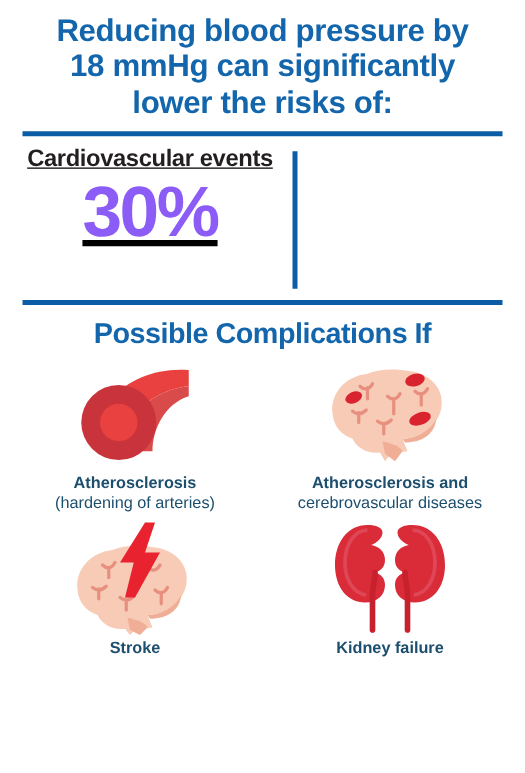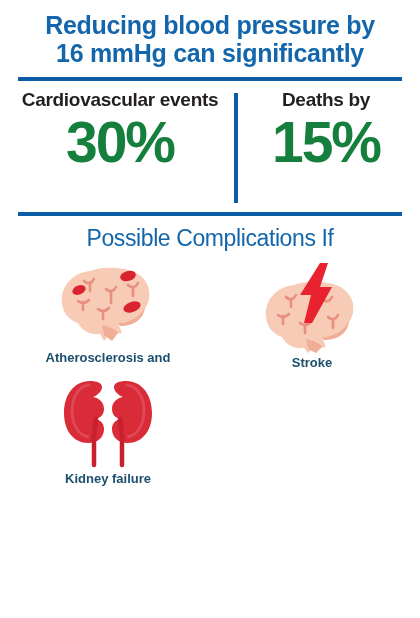--- a/index.html
+++ b/index.html
@@ -48,39 +48,40 @@
   .rule-bottom { margin-top: 6px; }
 
   
   .stats {
     position: relative;
     display: flex;
     align-items: flex-start;
     padding-top: 8px;
     height: 125px;
     box-sizing: border-box;
+    text-decoration: underline;
   }
   .stat {
     box-sizing: border-box;
     text-align: center;
   }
   .stat-left  { width: 236px; padding: 0 10px 0 14px; }
   .stat-right { width: 184px; padding: 0 14px 0 10px; }
 
   .stat-label {
     color: #231F20;
     font-weight: bold;
     font-size: 19px;
     line-height: 1.14;
     letter-spacing: -0.3px;
   }
   .stat-label span { display: block; white-space: nowrap; }
 
   .stat-value {
-    color: #15803d;
+    color: #8b5cf6;
     font-weight: bold;
     font-size: 57px;
     line-height: 1;
     letter-spacing: -2px;
     margin-top: 4px;
   }
 
   .stat-divider {
     position: absolute;
     left: 234px;
@@ -88,21 +89,21 @@
     width: 4px;
     height: 110px;
     background: #0B5DA5;
   }
 
   
   .subheadline {
     padding: 9px 10px 0 10px;
     text-align: center;
     color: #1366AB;
-    font-weight: normal;
+    font-weight: bold;
     font-size: 23px;
     line-height: 1.14;
     letter-spacing: -0.4px;
   }
   .subheadline-line {
     display: block;
     white-space: nowrap;
   }
 
   
@@ -145,52 +146,61 @@
   .row2 .comp-icon { height: 92px; }
   .row2 .comp-label { margin-top: 2px; }
 </style>
 </head>
 <body>
 
 <div class="infographic">
 
   <div class="headline">
     <span class="headline-line">Reducing blood pressure by</span>
-    <span class="headline-line">16 mmHg can significantly</span>
+    <span class="headline-line">18 mmHg can significantly</span>
+    <span class="headline-line">lower the risks of:</span>
   </div>
 
   <div class="rule rule-top"></div>
 
   <div class="stats">
 
     <div class="stat stat-left">
       <div class="stat-label">
         <span>Cardiovascular events</span>
       </div>
       <div class="stat-value">30%</div>
     </div>
 
     <div class="stat-divider"></div>
 
-    <div class="stat stat-right">
-      <div class="stat-label">
-        <span>Deaths by</span>
-      </div>
-      <div class="stat-value">15%</div>
-    </div>
   </div>
 
   <div class="rule rule-bottom"></div>
 
   <div class="subheadline">
     <span class="subheadline-line">Possible Complications If</span>
   </div>
 
   <div class="complications">
 
+    <div class="comp-cell">
+      <div class="comp-icon">
+        <svg width="96" height="80" viewBox="0 0 96 80">
+          <path d="M91 5 C66 3 43 12 29 28 L44 46 C55 30 71 20 91 18 Z" fill="#E8413F"></path>
+          <path d="M91 18 C71 20 55 30 44 46 C38 54 36 62 36 70 L62 70 C62 52 72 32 91 26 Z" fill="#D94A4A"></path>
+          <circle cx="35" cy="47" r="30" fill="#C9333B"></circle>
+          <circle cx="35" cy="47" r="15" fill="#E8413F"></circle>
+        </svg>
+      </div>
+      <div class="comp-label">
+        <span class="lbl-main">Atherosclerosis</span>
+        <span class="lbl-sub">(hardening of arteries)</span>
+      </div>
+    </div>
 
     <div class="comp-cell">
       <div class="comp-icon">
         <svg width="104" height="80" viewBox="0 0 104 80">
           <path d="M34 8 C16 10 4 24 6 40 C7 50 13 57 22 60 C26 68 34 72 44 71 L48 78 L56 68 C58 70 62 71 66 70 L62 60 C76 60 90 50 93 36 C96 20 84 8 68 6 C56 4 44 4 34 8 Z" fill="#F7CBB6"></path>
           <path d="M46 62 C54 64 60 66 62 70 L56 78 L48 72 Z" fill="#F0AE96"></path>
           <path d="M62 60 C72 60 84 54 89 44 C88 56 78 63 64 63 Z" fill="#F0AE96"></path>
           <g stroke="#E8907F" stroke-width="2.6" fill="none" stroke-linecap="round">
             <path d="M28 18 C32 22 36 20 38 16"></path>
             <path d="M34 19 L34 28"></path>
@@ -203,20 +213,21 @@
             <path d="M72 22 C76 26 80 24 82 20"></path>
             <path d="M77 24 L77 33"></path>
           </g>
           <ellipse cx="23" cy="27" rx="7" ry="4.5" fill="#D9232E" transform="rotate(-22 23 27)"></ellipse>
           <ellipse cx="72" cy="13" rx="8" ry="5" fill="#D9232E" transform="rotate(-15 72 13)"></ellipse>
           <ellipse cx="76" cy="44" rx="9" ry="5" fill="#D9232E" transform="rotate(-20 76 44)"></ellipse>
         </svg>
       </div>
       <div class="comp-label">
         <span class="lbl-main">Atherosclerosis and</span>
+        <span class="lbl-sub">cerebrovascular diseases</span>
       </div>
     </div>
 
     <div class="comp-cell row2">
       <div class="comp-icon">
         <svg width="104" height="92" viewBox="0 0 104 92">
           <path d="M34 24 C16 26 4 40 6 56 C7 66 13 73 22 76 C26 84 34 88 44 87 L48 92 L56 84 C58 86 62 87 66 86 L62 76 C76 76 90 66 93 52 C96 36 84 24 68 22 C56 20 44 20 34 24 Z" fill="#F7CBB6"></path>
           <path d="M46 78 C54 80 60 82 62 86 L56 92 L48 88 Z" fill="#F0AE96"></path>
           <path d="M62 76 C72 76 84 70 89 60 C88 72 78 79 64 79 Z" fill="#F0AE96"></path>
           <g stroke="#E8907F" stroke-width="2.6" fill="none" stroke-linecap="round">

